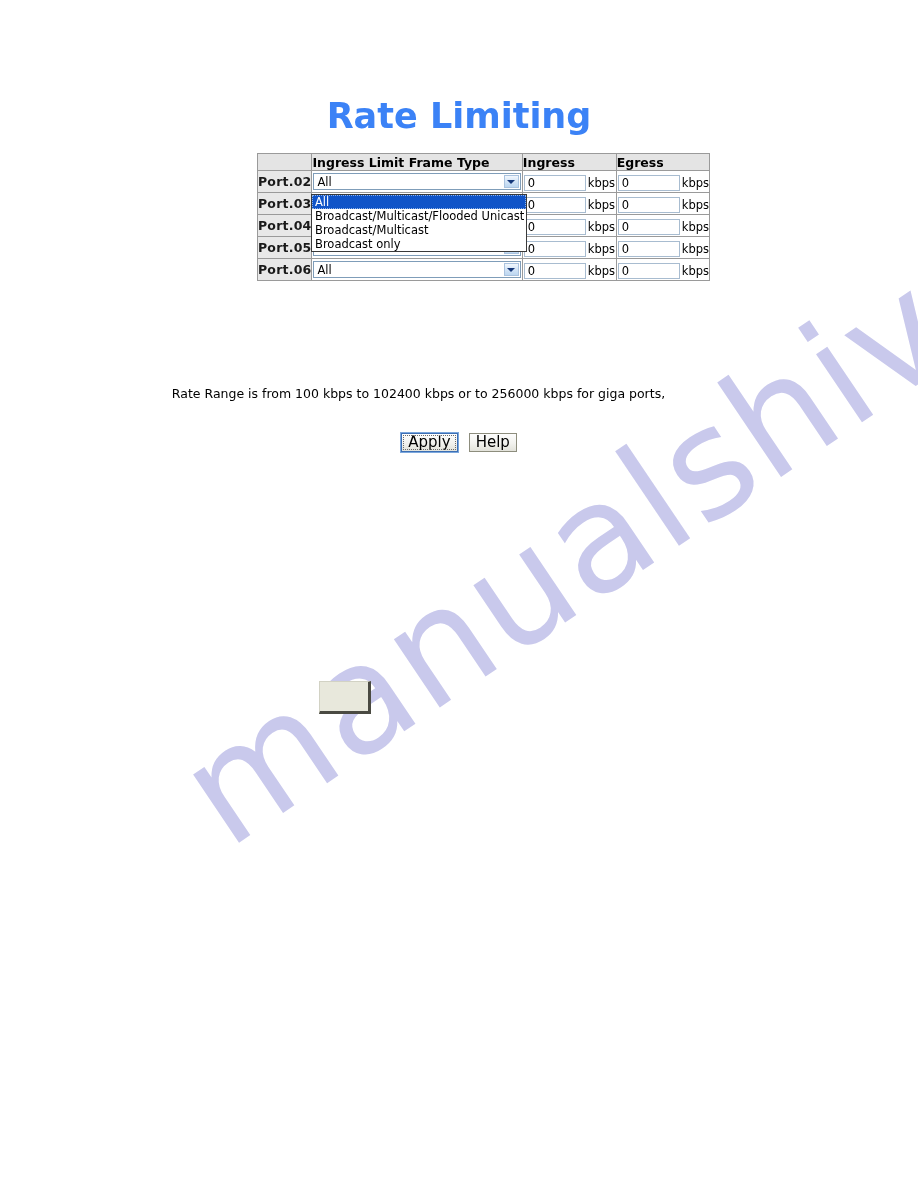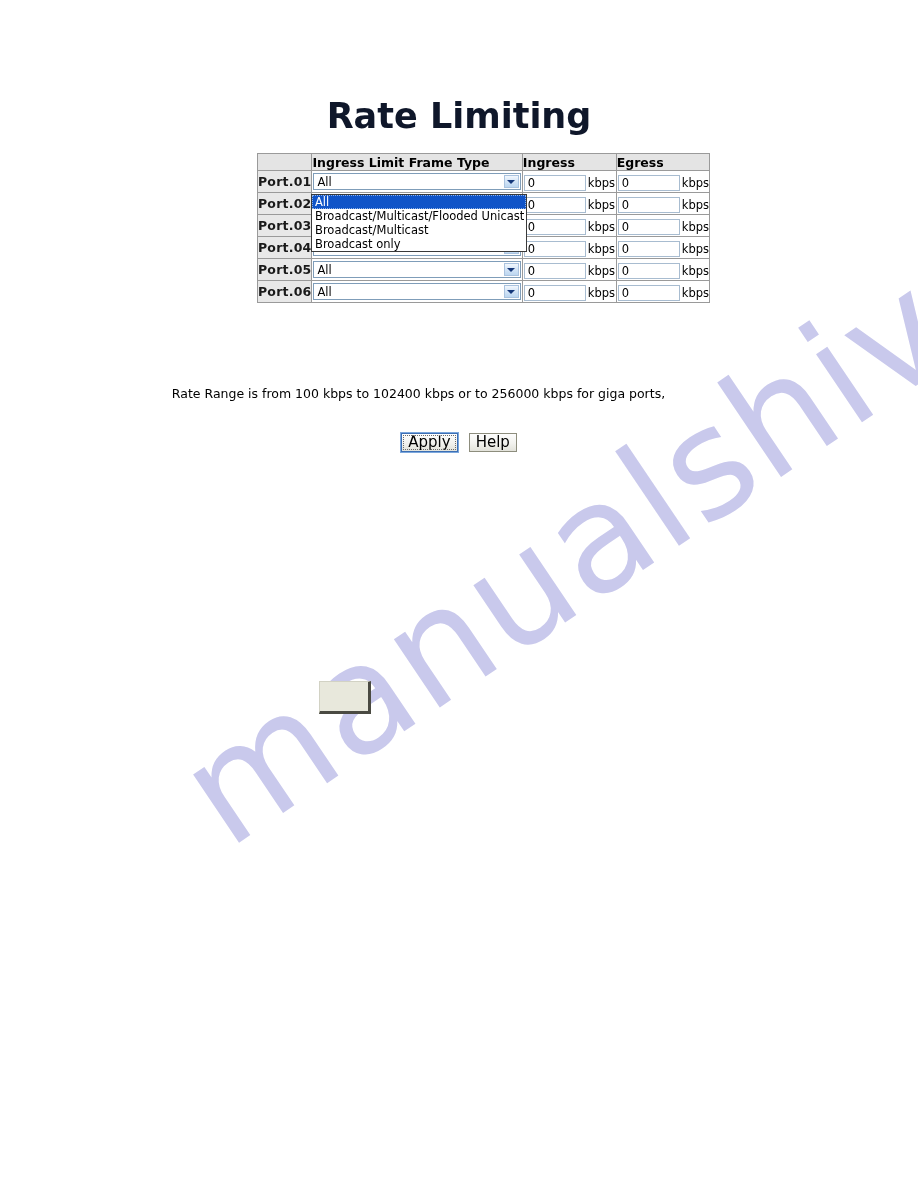--- a/index.html
+++ b/index.html
@@ -49,21 +49,21 @@
   }
 
   #page-title {
     position: absolute;
     left: 0;
     top: 96px;
     width: 918px;
     text-align: center;
     font-size: 35px;
     font-weight: bold;
-    color: #0f172a;
+    color: #3b82f6;
     letter-spacing: 0px;
     font-family: "DejaVu Sans", "Liberation Sans", sans-serif;
   }
 
   
   #rate-table {
     position: absolute;
     left: 257px;
     top: 153px;
     width: 453px;
@@ -277,33 +277,20 @@
     <thead>
       <tr>
         <th class="hdr-cell hdr-blank"></th>
         <th class="hdr-cell">Ingress Limit Frame Type</th>
         <th class="hdr-cell">Ingress</th>
         <th class="hdr-cell">Egress</th>
       </tr>
     </thead>
     <tbody id="table-body">
         <tr>
-          <td class="port-cell">Port.01</td>
-          <td class="frame-cell">
-            <div class="xp-select">
-              <span class="sel-value">All</span>
-              <span class="sel-arrow">
-                <span class="chev"></span>
-              </span>
-            </div>
-          </td>
-          <td class="rate-cell"><span class="rate-input"><span class="inp-value">0</span></span><span class="unit-label">kbps</span></td>
-          <td class="rate-cell egress"><span class="rate-input"><span class="inp-value">0</span></span><span class="unit-label">kbps</span></td>
-        </tr>
-        <tr>
           <td class="port-cell">Port.02</td>
           <td class="frame-cell">
             <div class="xp-select">
               <span class="sel-value">All</span>
               <span class="sel-arrow">
                 <span class="chev"></span>
               </span>
             </div>
           </td>
           <td class="rate-cell"><span class="rate-input"><span class="inp-value">0</span></span><span class="unit-label">kbps</span></td>

